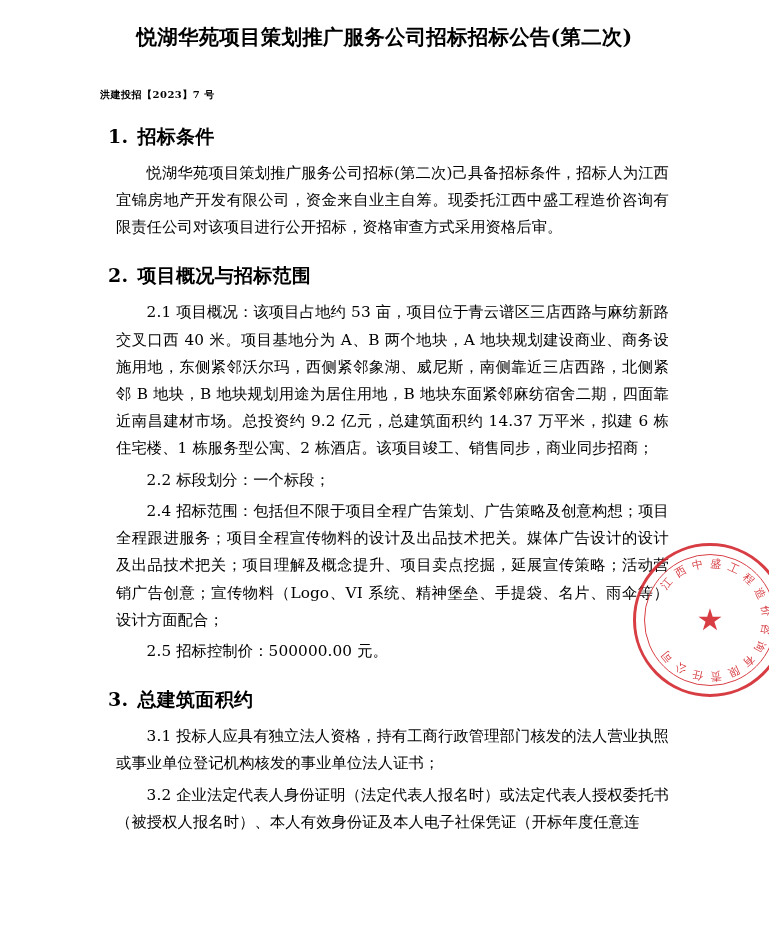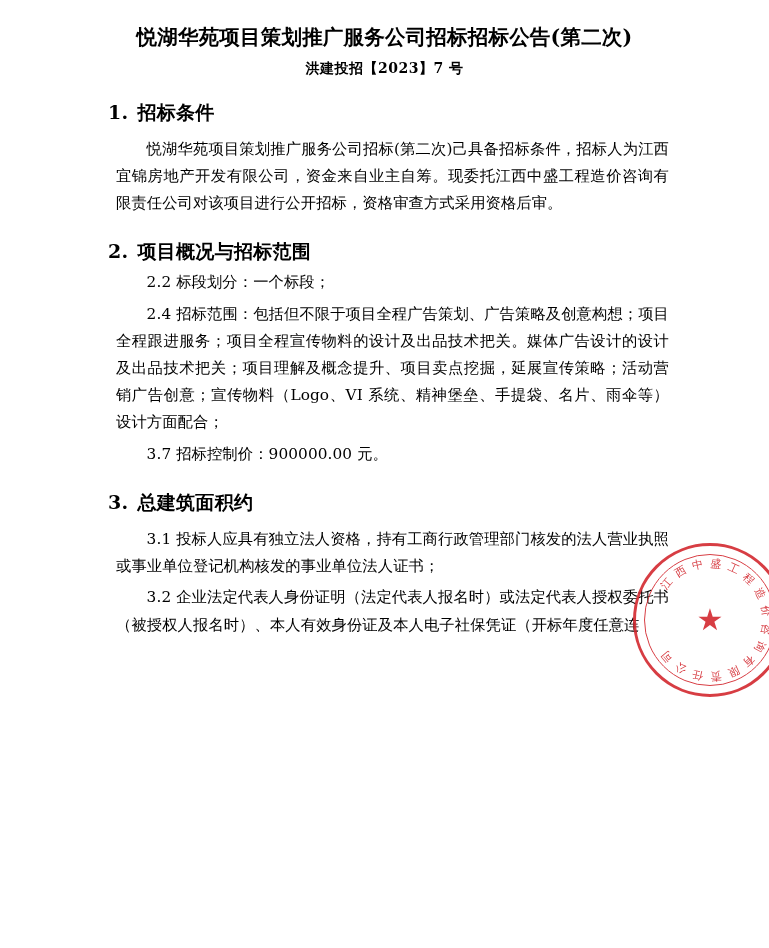--- a/index.html
+++ b/index.html
@@ -26,24 +26,24 @@
     text-align: center;
     font-size: 20.5px;
     font-weight: bold;
     letter-spacing: 0.2px;
     line-height: 1.35;
     margin: 8px 0 0 0;
     white-space: nowrap;
     color: #000;
   }
   .doc-number {
-    text-align: center;
-    font-size: 14px;
+    text-align: left;
+    font-size: 10px;
     font-weight: bold;
-    margin: 8px 0 0 0;
+    margin: 36px 0 0 0;
     letter-spacing: 0.5px;
     color: #000;
   }
   .section-heading {
     font-size: 19px;
     font-weight: bold;
     margin: 22px 0 0 0;
     padding-left: 8px;
     letter-spacing: 0.3px;
     color: #000;
@@ -123,23 +123,24 @@
   <div class="doc-number">洪建投招【2023】7 号</div>
 
   <div class="section-heading">
     <span class="num">1.</span><span>招标条件</span>
   </div>
   <p class="body-text">悦湖华苑项目策划推广服务公司招标(第二次)己具备招标条件，招标人为江西宜锦房地产开发有限公司，资金来自业主自筹。现委托江西中盛工程造价咨询有限责任公司对该项目进行公开招标，资格审查方式采用资格后审。</p>
 
   <div class="section-heading">
     <span class="num">2.</span><span>项目概况与招标范围</span>
   </div>
+  <p class="body-text">2.1 项目概况：该项目占地约 53 亩，项目位于青云谱区三店西路与麻纺新路交叉口西 40 米。项目基地分为 A、B 两个地块，A 地块规划建设商业、商务设施用地，东侧紧邻沃尔玛，西侧紧邻象湖、威尼斯，南侧靠近三店西路，北侧紧邻 B 地块，B 地块规划用途为居住用地，B 地块东面紧邻麻纺宿舍二期，四面靠近南昌建材市场。总投资约 9.2 亿元，总建筑面积约 14.37 万平米，拟建 6 栋住宅楼、1 栋服务型公寓、2 栋酒店。该项目竣工、销售同步，商业同步招商；</p>
   <p class="body-text tight">2.2 标段划分：一个标段；</p>
   <p class="body-text tight">2.4 招标范围：包括但不限于项目全程广告策划、广告策略及创意构想；项目全程跟进服务；项目全程宣传物料的设计及出品技术把关。媒体广告设计的设计及出品技术把关；项目理解及概念提升、项目卖点挖掘，延展宣传策略；活动营销广告创意；宣传物料（Logo、VI 系统、精神堡垒、手提袋、名片、雨伞等）设计方面配合；</p>
-  <p class="body-text tight">3.7 招标控制价：900000.00 元。</p>
+  <p class="body-text tight">2.5 招标控制价：500000.00 元。</p>
 
   <div class="section-heading">
     <span class="num">3.</span><span>总建筑面积约</span>
   </div>
   <p class="body-text">3.1 投标人应具有独立法人资格，持有工商行政管理部门核发的法人营业执照或事业单位登记机构核发的事业单位法人证书；</p>
   <p class="body-text tight">3.2 企业法定代表人身份证明（法定代表人报名时）或法定代表人授权委托书（被授权人报名时）、本人有效身份证及本人电子社保凭证（开标年度任意连</p>
 
   <div class="seal">
     <div class="seal-inner"></div>
     <div class="seal-star">★</div>

